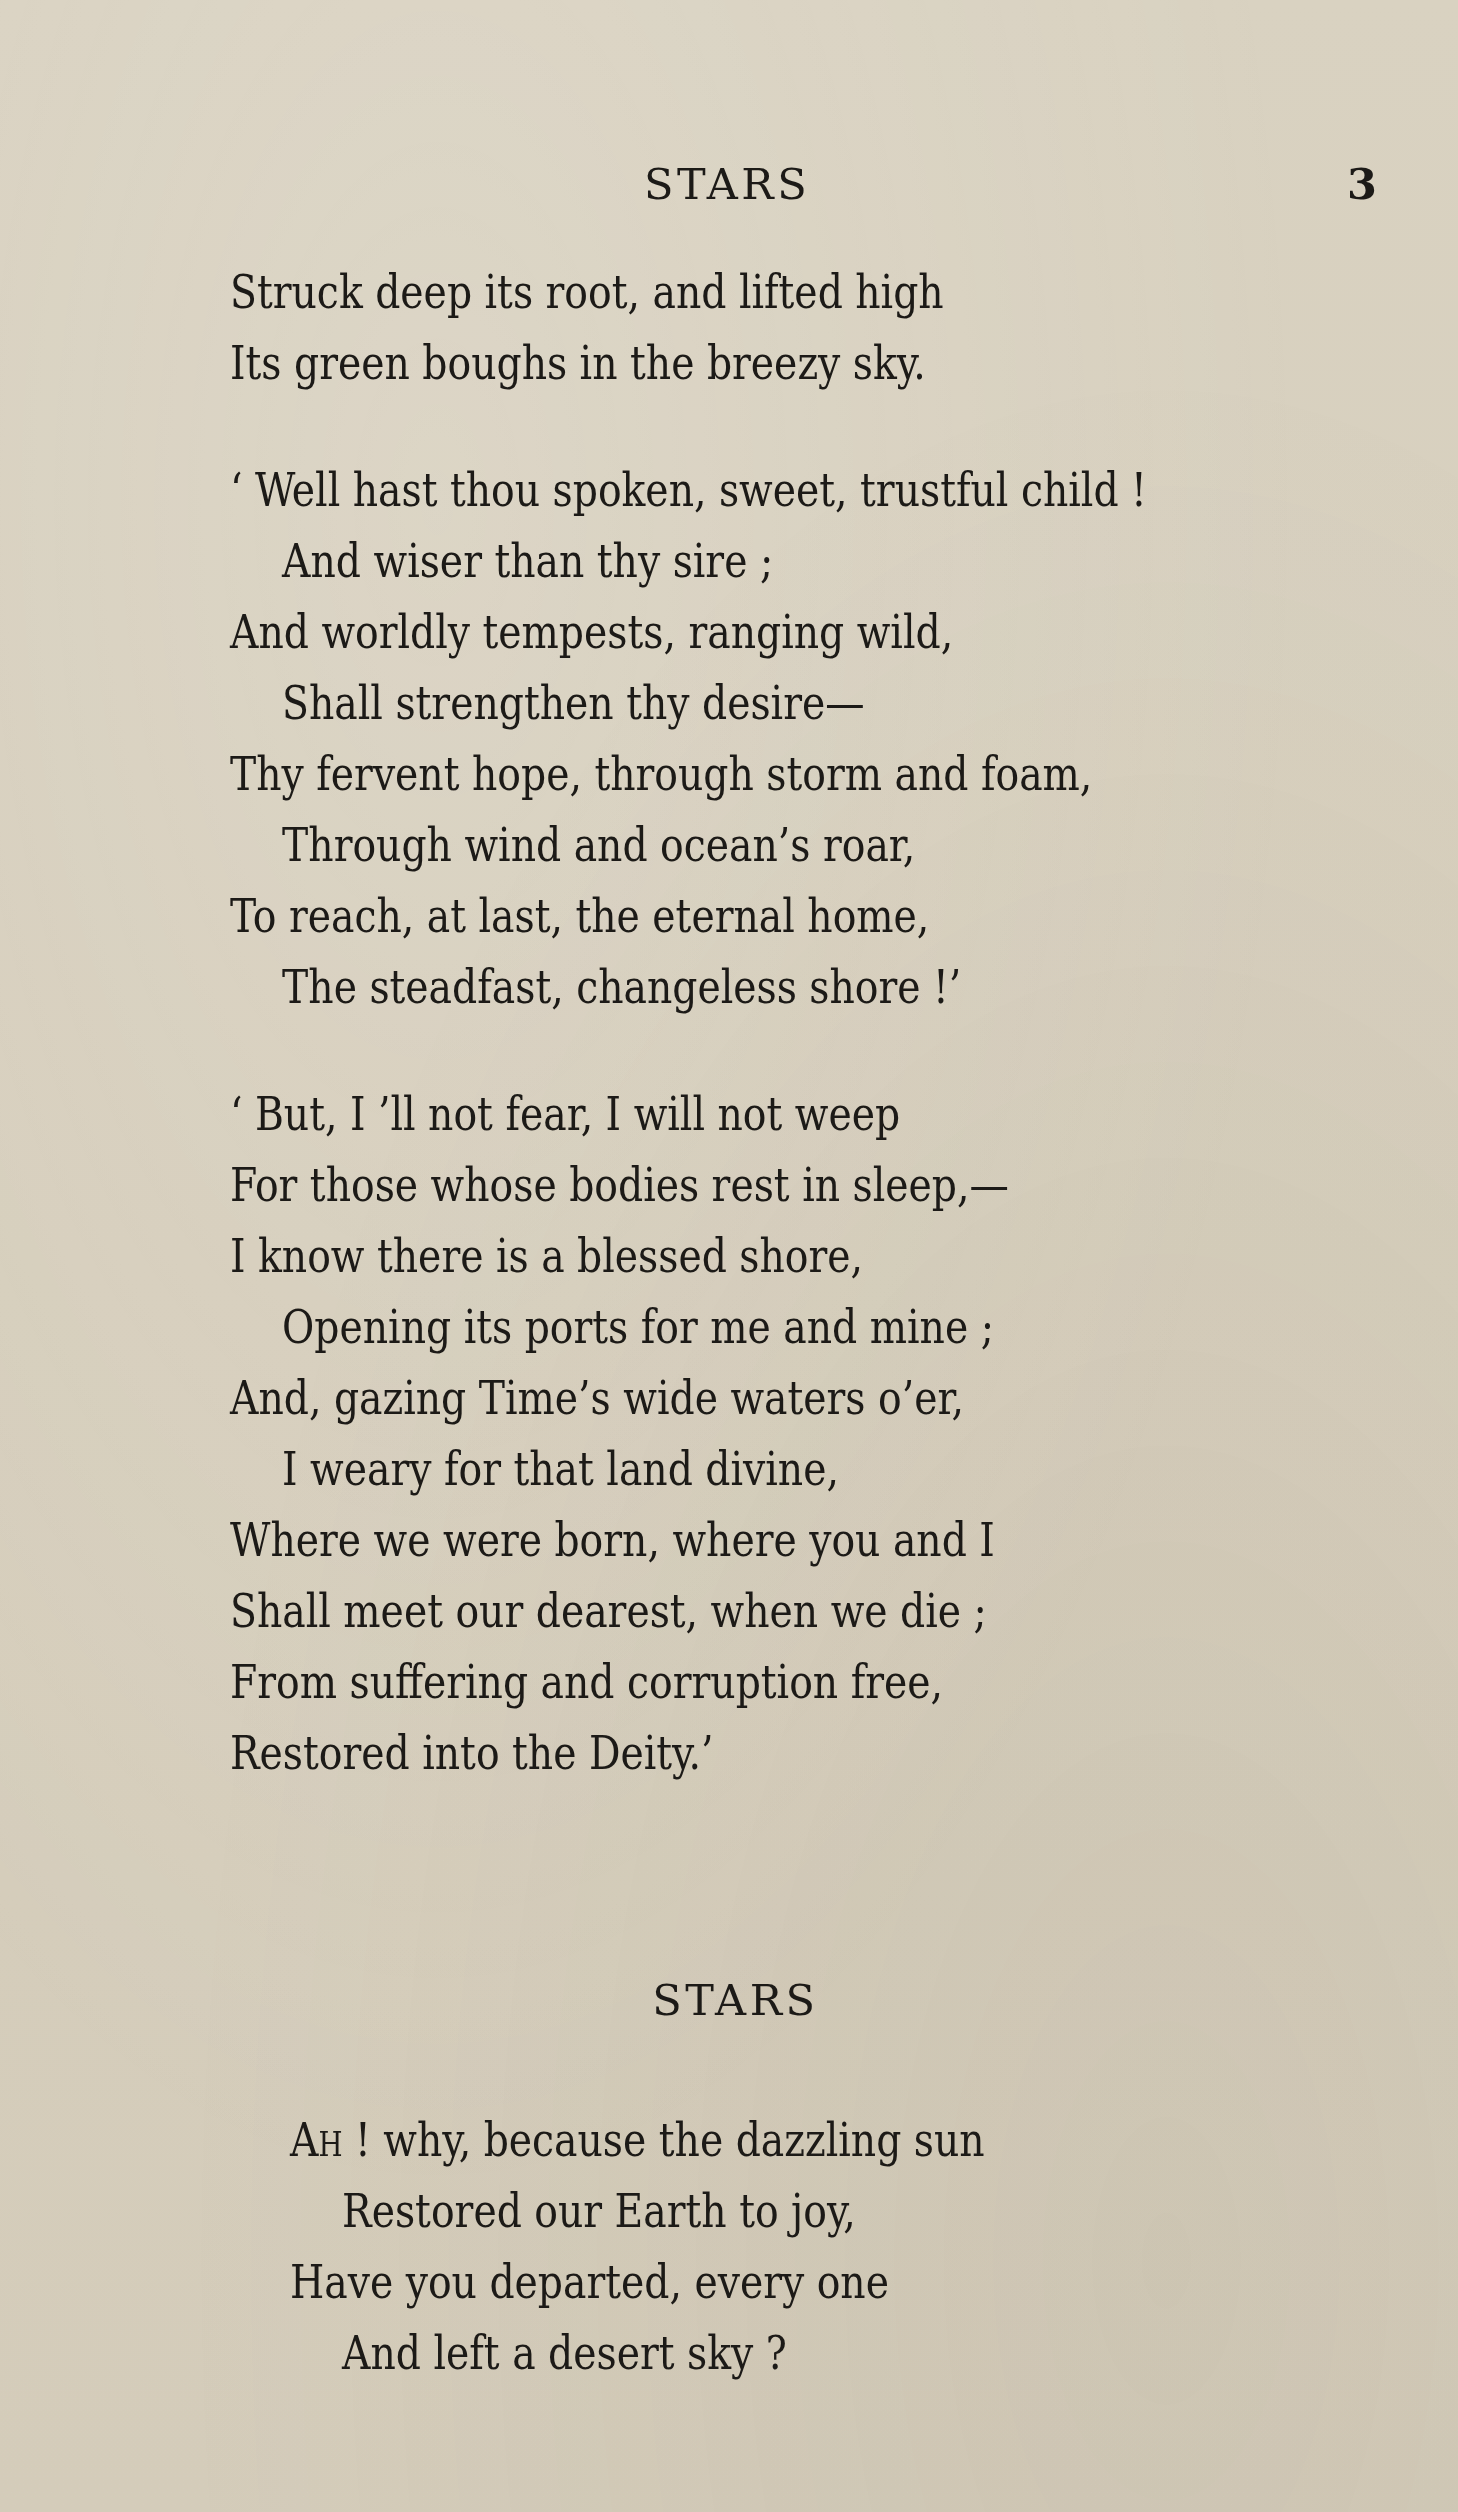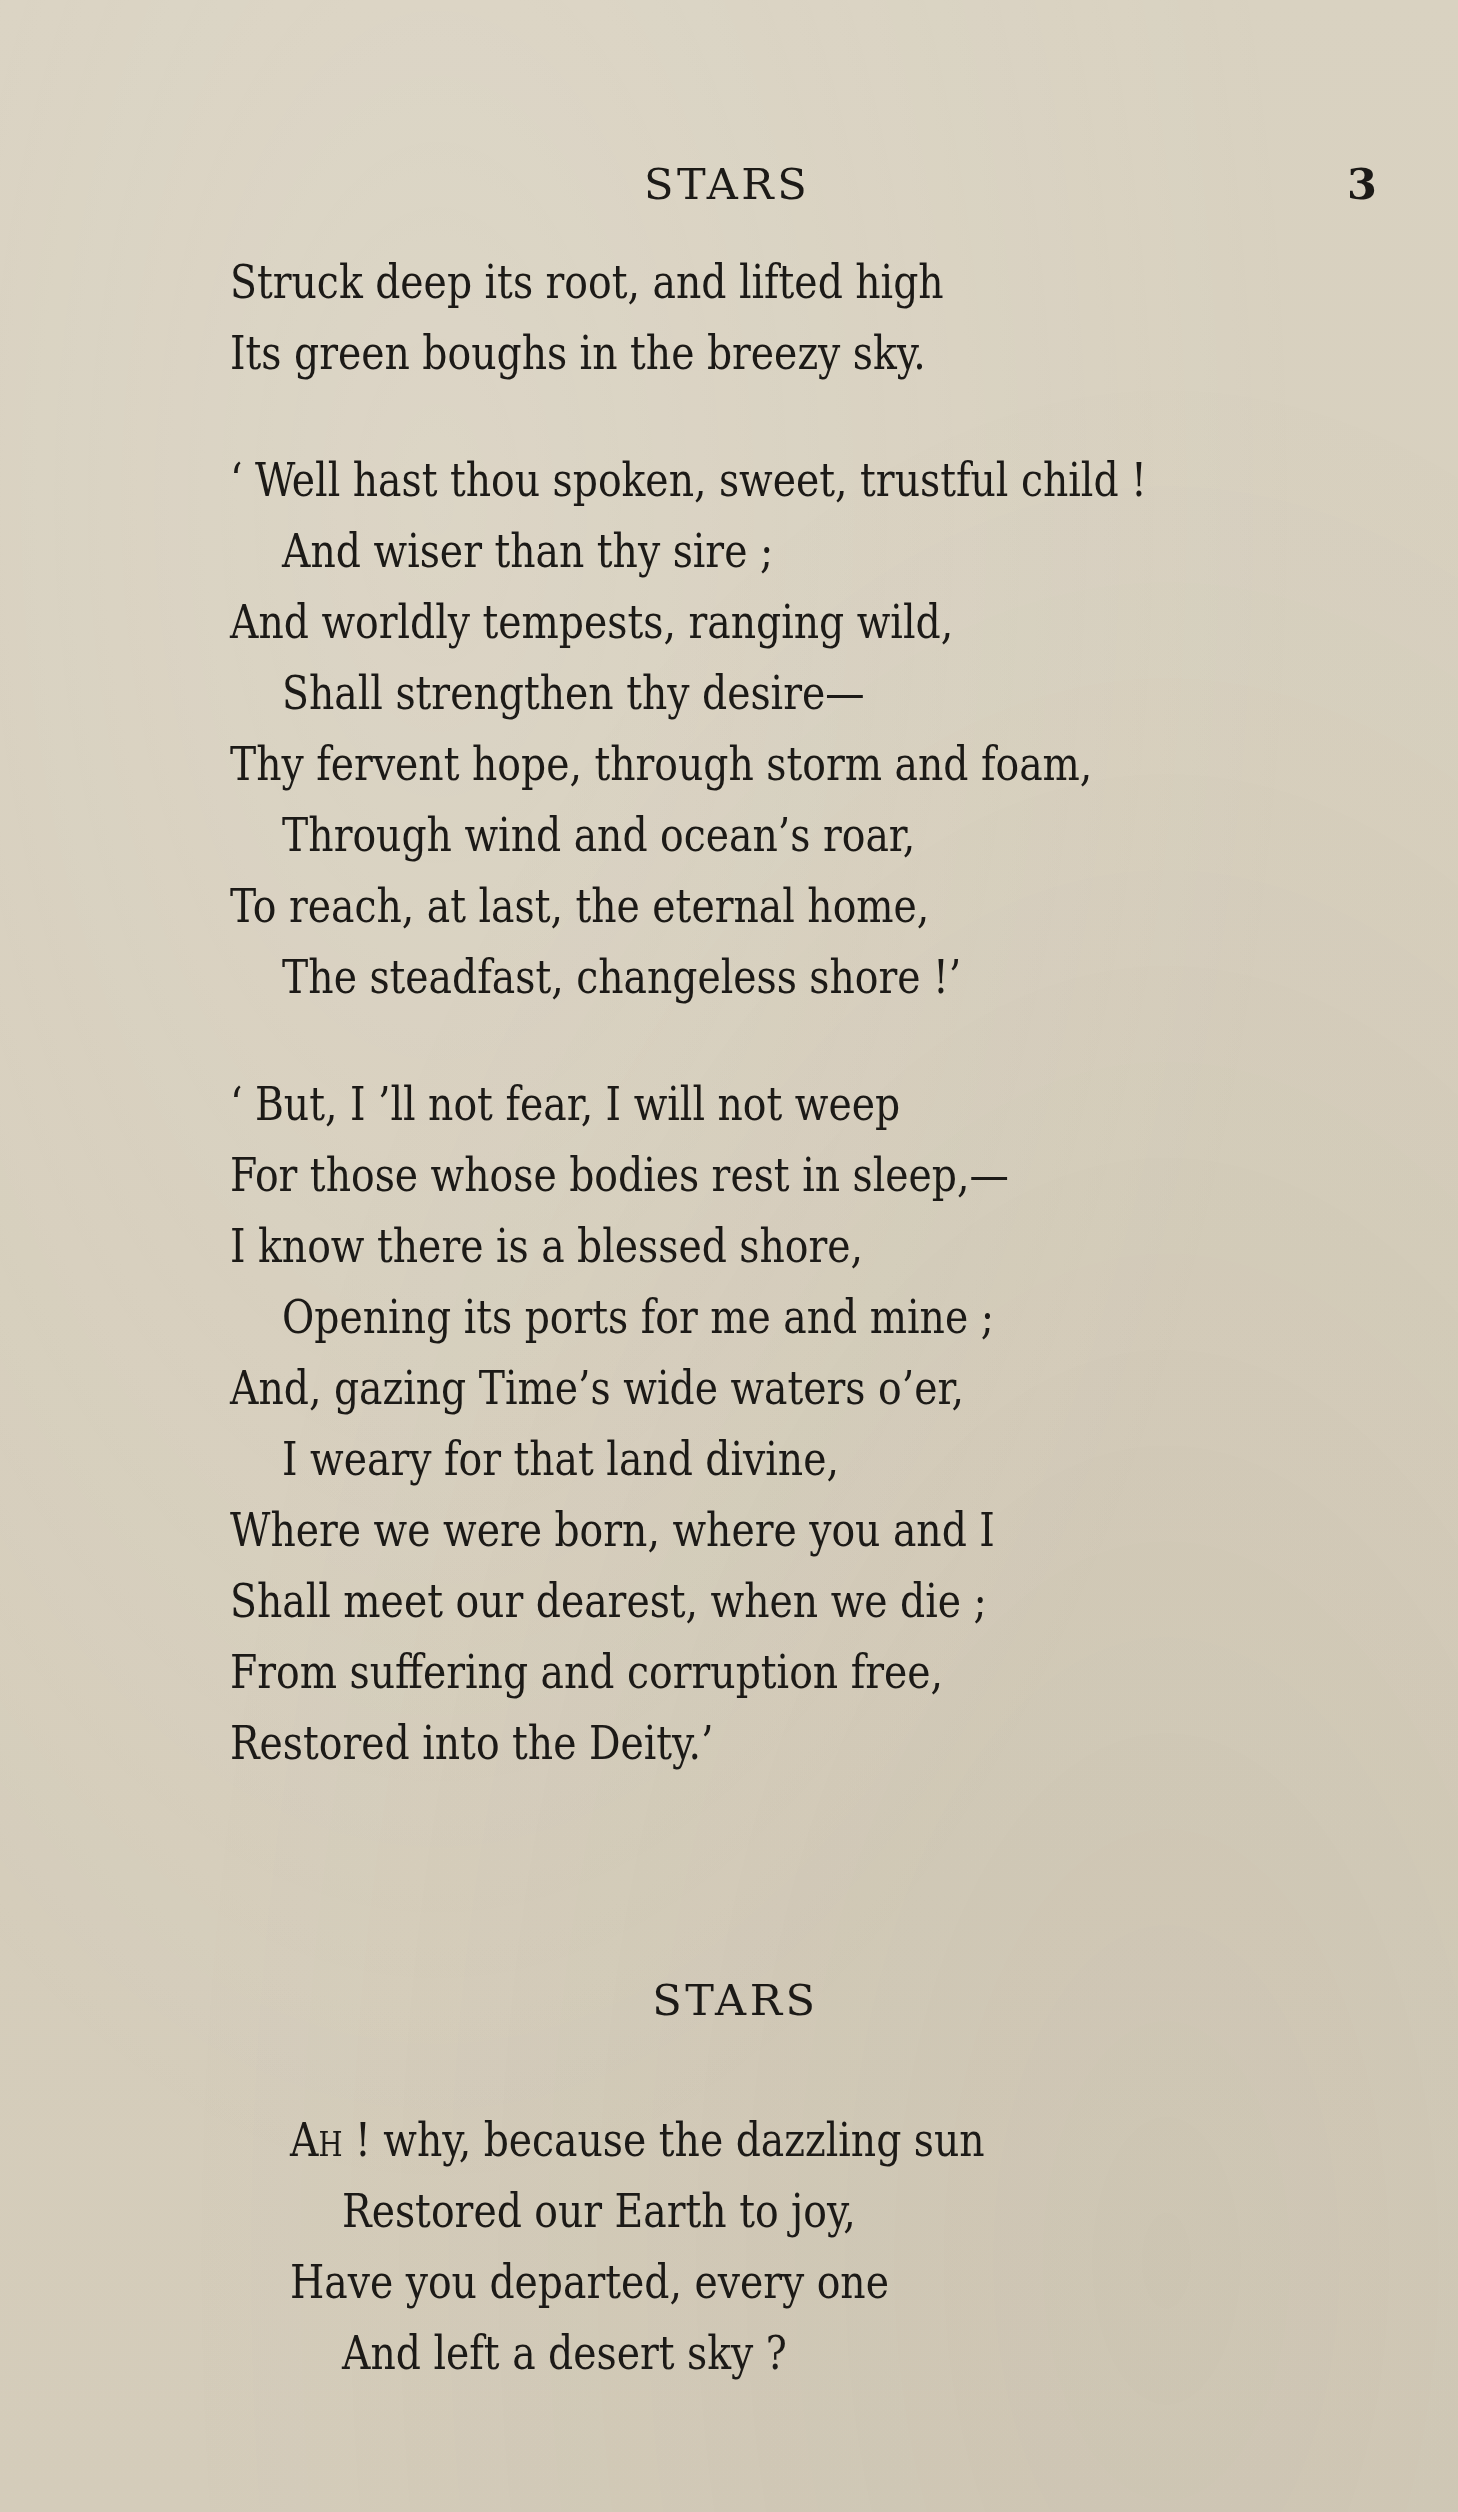--- a/index.html
+++ b/index.html
@@ -97,21 +97,21 @@
 </head>
 <body>
 
 <div class="page">
 
   <div class="running-head">
     <span class="running-title">STARS</span>
     <span class="page-number">3</span>
   </div>
 
-  <div class="poem" style="top:246px;">
+  <div class="poem" style="top:256px;">
 
     <div class="stanza">
       <span class="line">Struck deep its root, and lifted high</span>
       <span class="line">Its green boughs in the breezy sky.</span>
     </div>
 
     <div class="stanza">
       <span class="line">‘ Well hast thou spoken, sweet, trustful child !</span>
       <span class="line indent">And wiser than thy sire ;</span>
       <span class="line">And worldly tempests, ranging wild,</span>

